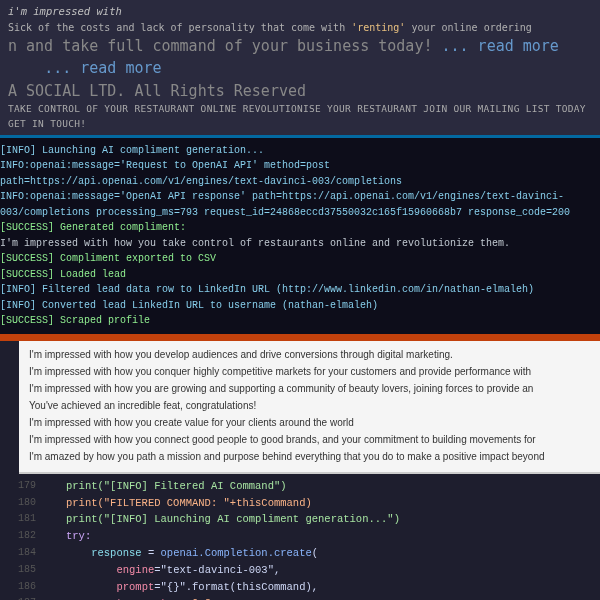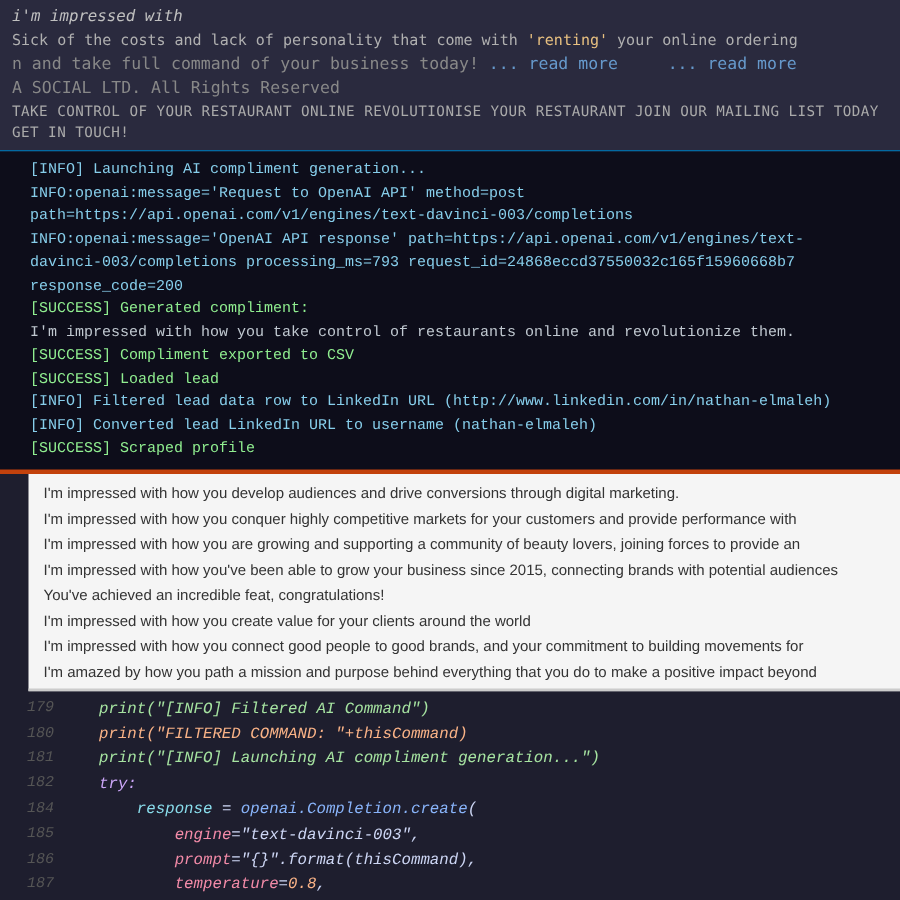--- a/index.html
+++ b/index.html
@@ -13,53 +13,53 @@
       font-size: 11px;
     }
 
     
     #top-banner {
       background: #2a2a3e;
       color: #e0e0e0;
       padding: 4px 8px;
       font-size: 10.5px;
       line-height: 1.5;
-      border-bottom: 1px solid #0369a1;
+      border-bottom: 3px solid #0369a1;
     }
     #top-banner .line1 {
       color: #c0c0c0;
       font-style: italic;
     }
     #top-banner .line2 {
       color: #b0b0b0;
       font-size: 10px;
     }
     #top-banner .read-more {
       color: #6699cc;
       cursor: pointer;
     }
     #top-banner .line3 {
       color: #888;
-      font-size: 11px;
+      font-size: 15px;
     }
     #top-banner .line4 {
       color: #aaa;
       font-size: 9.5px;
       text-transform: uppercase;
       letter-spacing: 0.3px;
     }
 
     
     #log-area {
       background: #0d0d1a;
       color: #b0c4de;
-      padding: 5px 20px;
+      padding: 5px 0;
       font-size: 10px;
       line-height: 1.55;
-      border-bottom: 3px solid #c2410c;
+      border-bottom: 7px solid #c2410c;
       font-family: 'Courier New', monospace;
     }
     .log-info { color: #87ceeb; }
     .log-success { color: #90ee90; }
     .log-normal { color: #c0c8d0; }
 
     
     #compliment-area {
       background: #f5f5f5;
       color: #222;
@@ -86,21 +86,20 @@
       font-size: 10.5px;
       line-height: 1.6;
       flex: 1;
       overflow: hidden;
     }
     .code-line {
       display: flex;
       align-items: flex-start;
       padding: 0 6px;
       min-height: 16px;
-      font-style: italic;
     }
     .line-num {
       color: #555;
       min-width: 30px;
       text-align: right;
       margin-right: 16px;
       user-select: none;
       font-size: 10px;
     }
     .line-arrow {
@@ -149,21 +148,20 @@
     <div class="log-success">[SUCCESS] Loaded lead</div>
     <div class="log-info">[INFO] Filtered lead data row to LinkedIn URL (http://www.linkedin.com/in/nathan-elmaleh)</div>
     <div class="log-info">[INFO] Converted lead LinkedIn URL to username (nathan-elmaleh)</div>
     <div class="log-success">[SUCCESS] Scraped profile</div>
   </div>
 
 <div id="compliment-area">
     <div class="comp-line">I'm impressed with how you develop audiences and drive conversions through digital marketing.</div>
     <div class="comp-line">I'm impressed with how you conquer highly competitive markets for your customers and provide performance with</div>
     <div class="comp-line">I'm impressed with how you are growing and supporting a community of beauty lovers, joining forces to provide an</div>
-    <div class="comp-line">I'm impressed with how you've been able to grow your business since 2015, connecting brands with potential audiences</div>
     <div class="comp-line">You've achieved an incredible feat, congratulations!</div>
     <div class="comp-line">I'm impressed with how you create value for your clients around the world</div>
     <div class="comp-line">I'm impressed with how you connect good people to good brands, and your commitment to building movements for</div>
     <div class="comp-line">I'm amazed by how you path a mission and purpose behind everything that you do to make a positive impact beyond</div>
   </div>
 
 <div id="code-area">
     <div class="code-line">
       <span class="line-num">179</span>
       <span class="line-arrow"></span>

